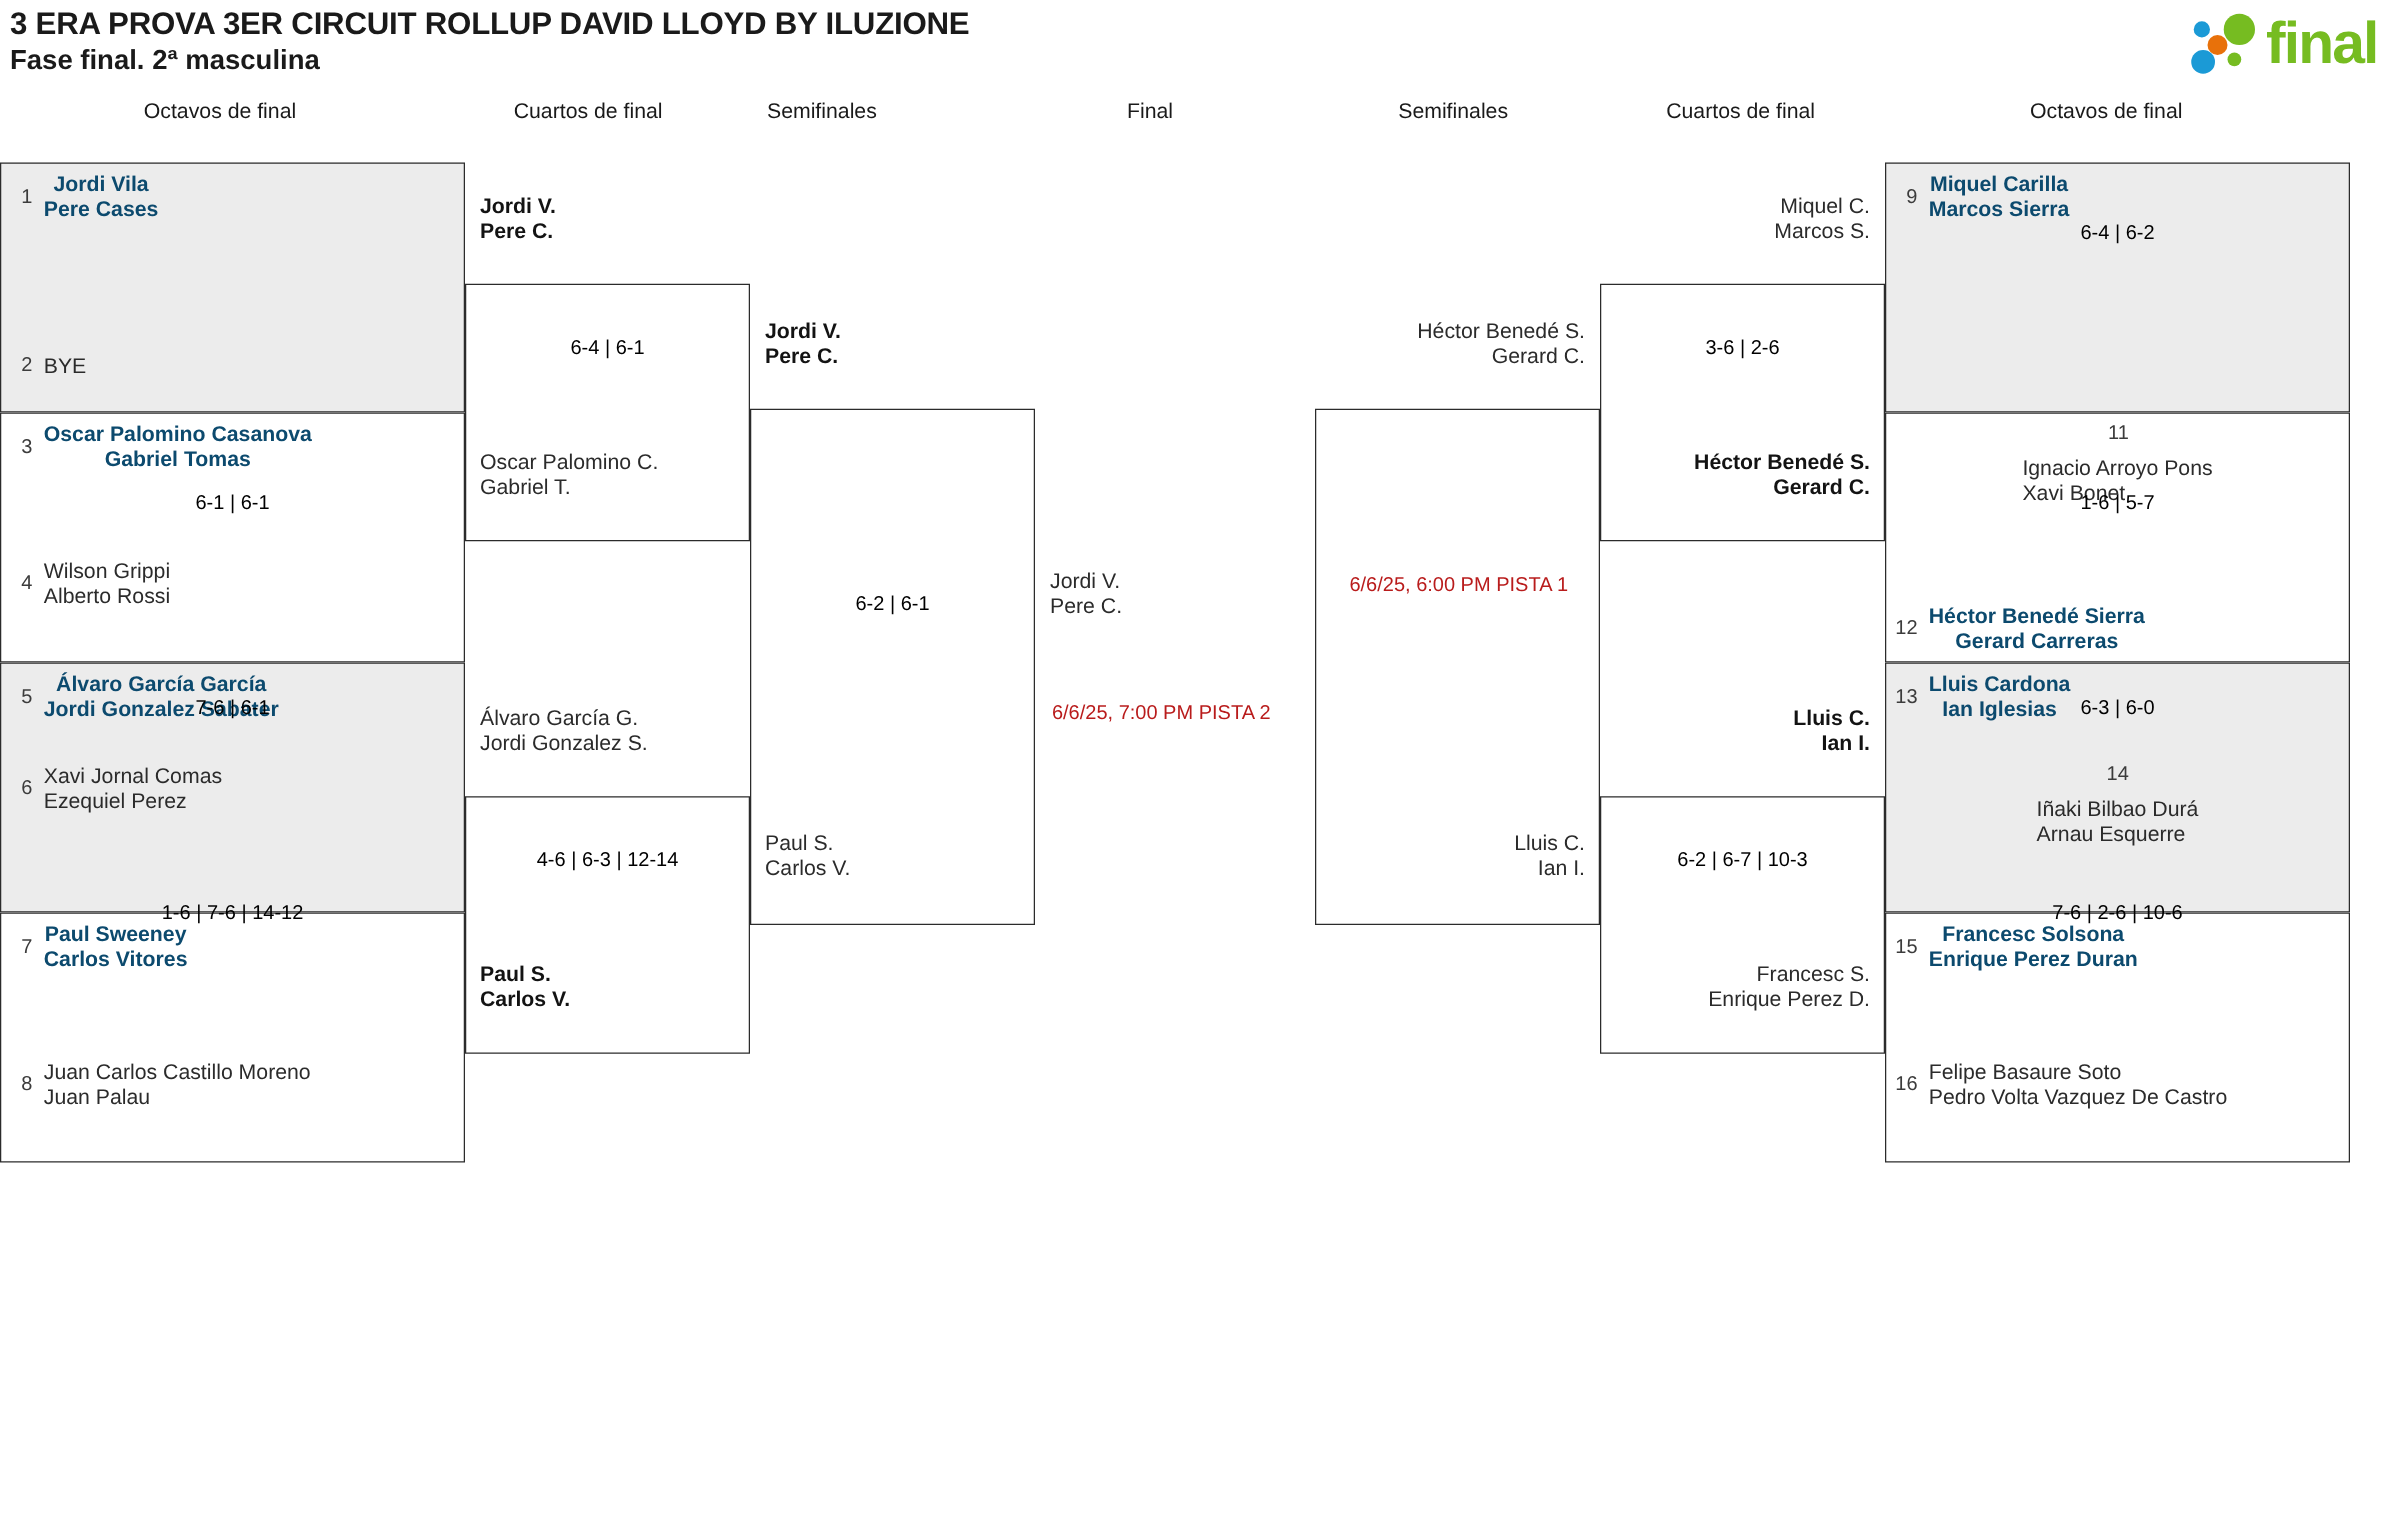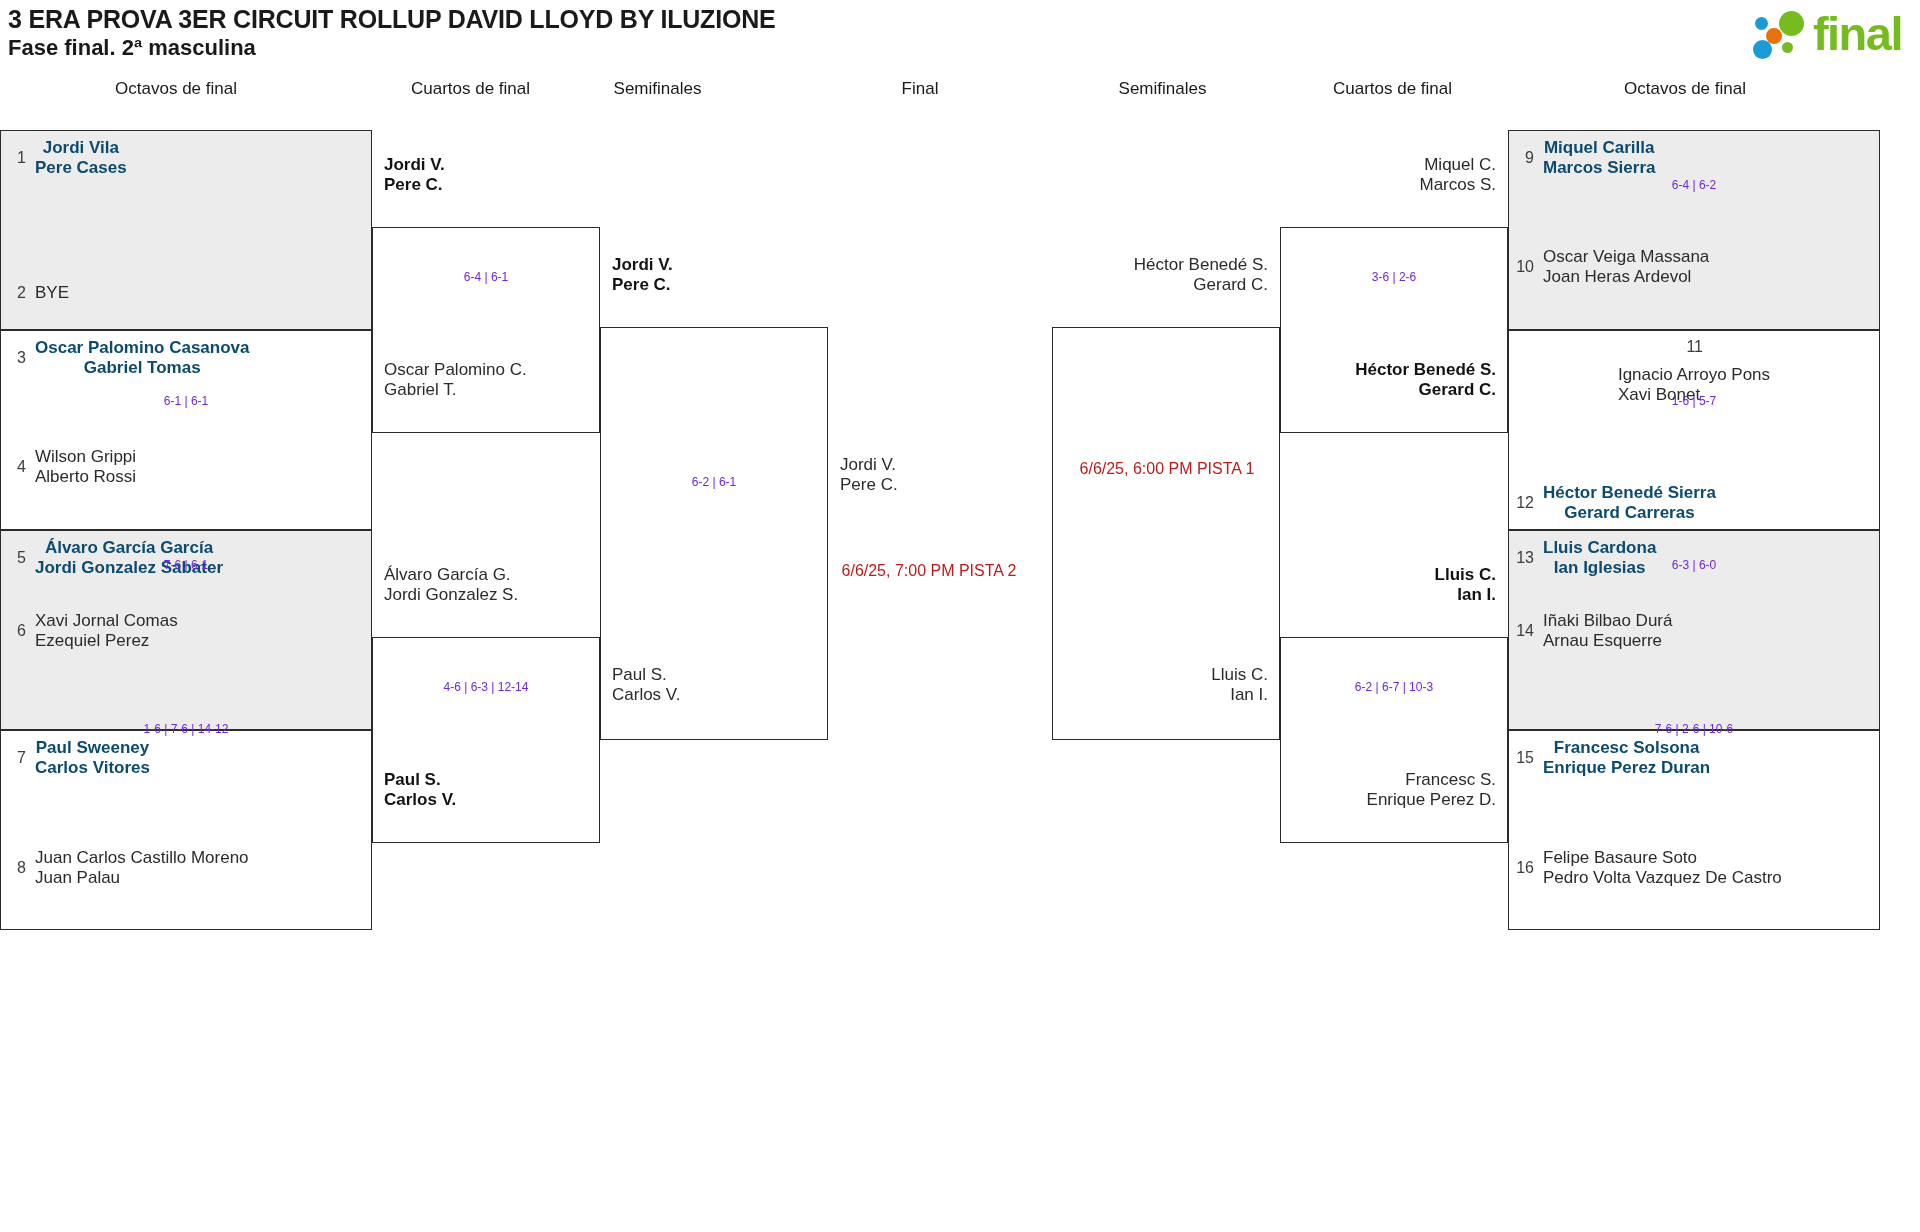--- a/index.html
+++ b/index.html
@@ -129,22 +129,22 @@
     line-height: 20px;
     color: #2b2b2b;
     white-space: nowrap;
   }
   .pair.win { font-weight: bold; color: #131313; }
   .pair.ralign { text-align: right; }
 
   
   .score {
     position: absolute;
-    font-size: 12px;
-    color: #6d28d9;
+    font-size: 16px;
+    color: #000000;
     text-align: center;
     white-space: nowrap;
   }
   .sched {
     position: absolute;
     font-size: 16px;
     color: #b91c1c;
     text-align: center;
     line-height: 21px;
   }
@@ -329,27 +329,20 @@
   <div class="mbox" style="left:1508px; top:730px; width:372px; height:200px;"></div>
 
   <div class="entry" style="left:1516px; top:138px; width:356px;">
     <span class="seed">9</span>
     <span class="names win">
       <span>Miquel Carilla</span><br>
       <span>Marcos Sierra</span>
     </span>
   </div>
   <div class="score" style="left:1516px; top:178px; width:356px;">6-4 | 6-2</div>
-  <div class="entry" style="left:1516px; top:247px; width:356px;">
-    <span class="seed">10</span>
-    <span class="names">
-      <span>Oscar Veiga Massana</span><br>
-      <span>Joan Heras Ardevol</span>
-    </span>
-  </div>
 
   <div class="entry" style="left:1516px; top:338px; width:356px;flex-direction:column;">
     <span class="seed">11</span>
     <span class="names">
       <span>Ignacio Arroyo Pons</span><br>
       <span>Xavi Bonet</span>
     </span>
   </div>
   <div class="score" style="left:1516px; top:394px; width:356px;">1-6 | 5-7</div>
   <div class="entry" style="left:1516px; top:447px; width:356px;margin-top:36px;">
@@ -361,21 +354,21 @@
   </div>
 
   <div class="entry" style="left:1516px; top:538px; width:356px;">
     <span class="seed">13</span>
     <span class="names win">
       <span>Lluis Cardona</span><br>
       <span>Ian Iglesias</span>
     </span>
   </div>
   <div class="score" style="left:1516px; top:558px; width:356px;">6-3 | 6-0</div>
-  <div class="entry" style="left:1516px; top:611px; width:356px;">
+  <div class="entry" style="left:1516px; top:611px; width:356px;flex-direction:column;">
     <span class="seed">14</span>
     <span class="names">
       <span>Iñaki Bilbao Durá</span><br>
       <span>Arnau Esquerre</span>
     </span>
   </div>
 
   <div class="entry" style="left:1516px; top:738px; width:356px;">
     <span class="seed">15</span>
     <span class="names win">

